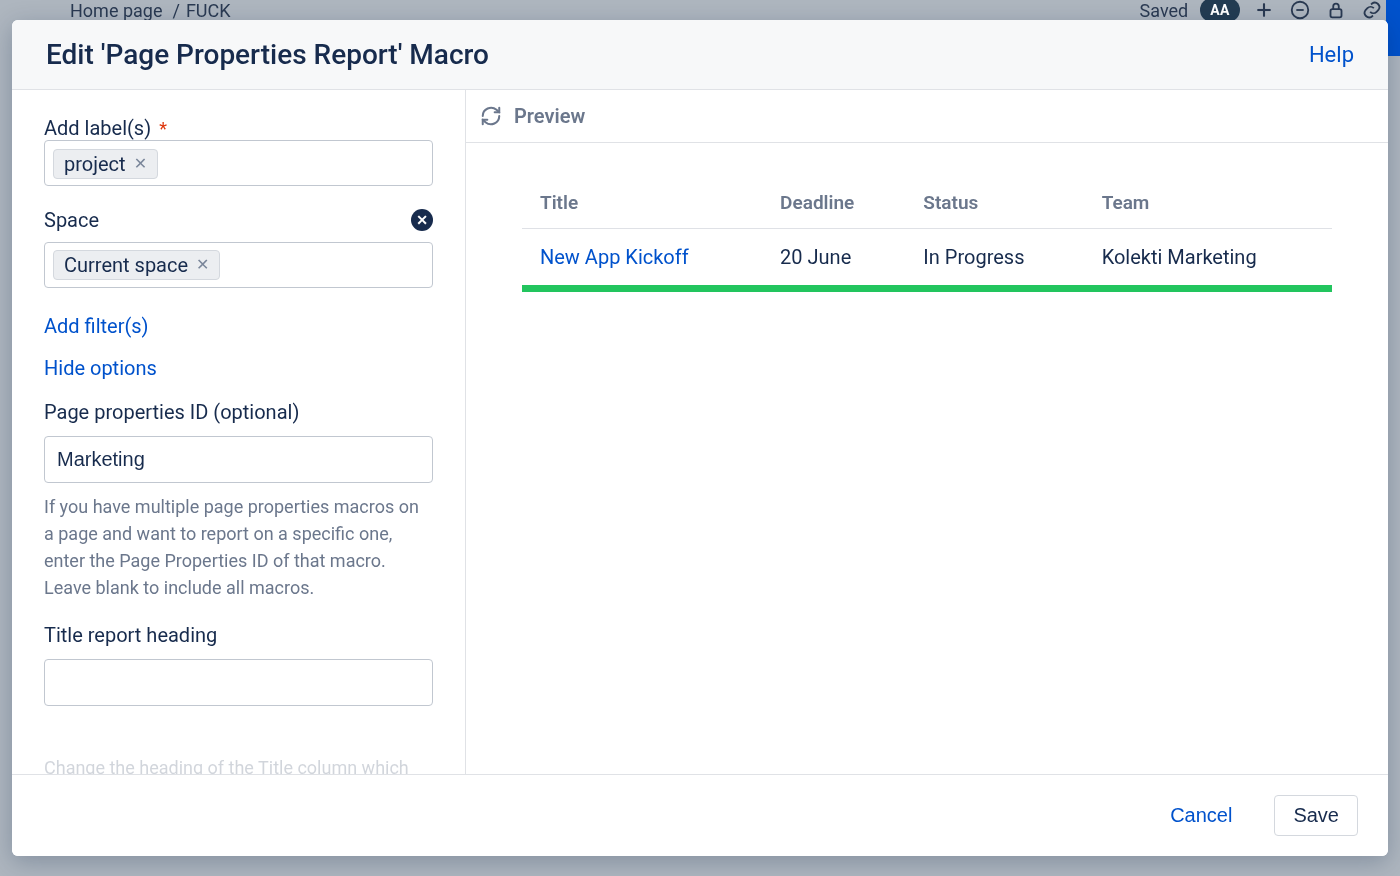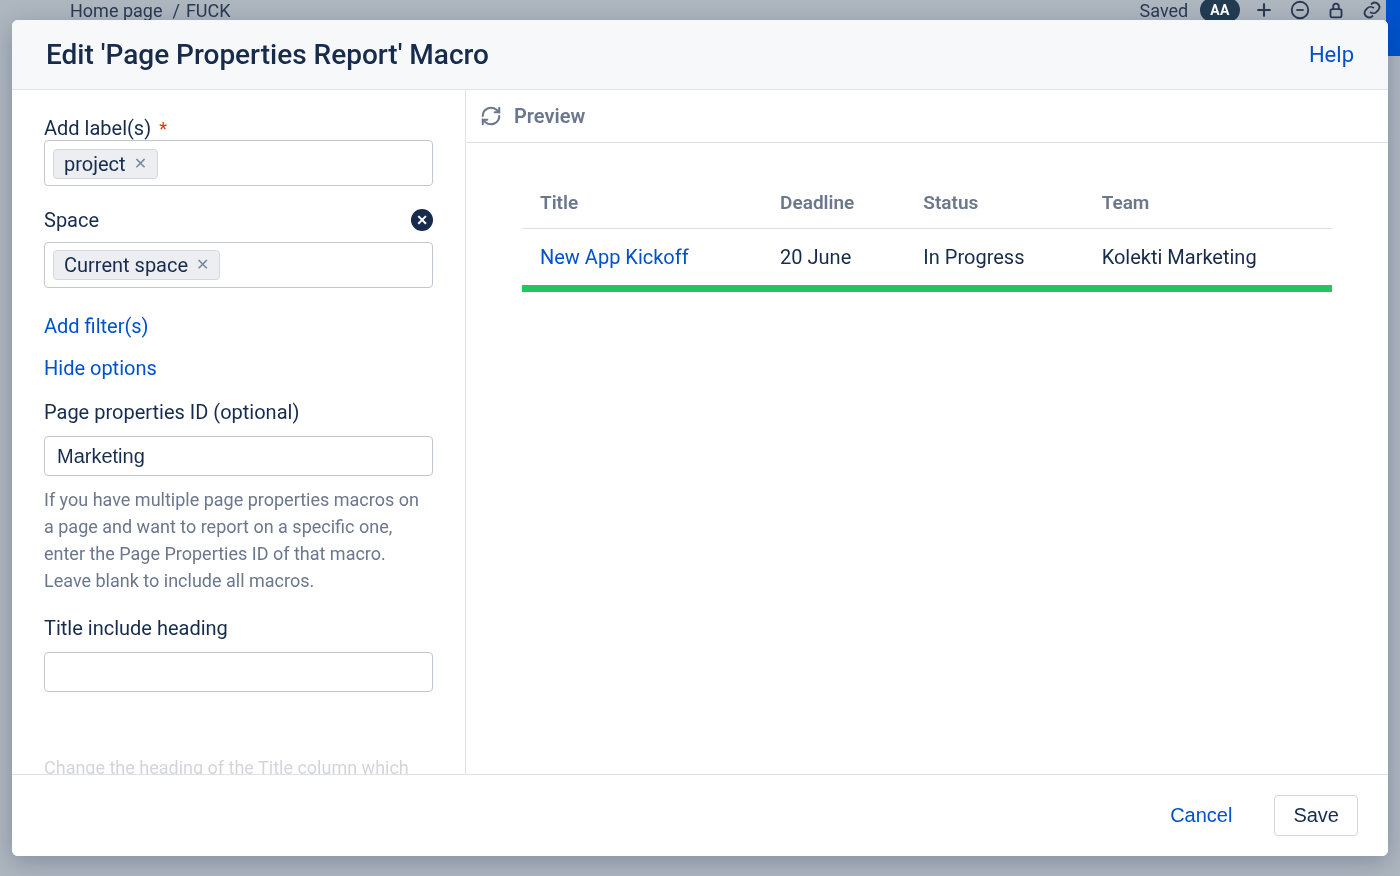--- a/index.html
+++ b/index.html
@@ -158,21 +158,21 @@
   .section-label {
     font-size: 20px;
     color: #172b4d;
     margin-top: 20px;
     margin-bottom: 12px;
   }
   .text-input {
     width: 100%;
     border: 1px solid #c1c7d0;
     border-radius: 4px;
-    height: 40px;
+    height: 47px;
     font-size: 20px;
     padding: 6px 12px;
     color: #172b4d;
     background: #fff;
   }
   .help-text {
     color: #6b778c;
     font-size: 18px;
     line-height: 1.5;
     margin-top: 10px;
@@ -297,21 +297,21 @@
         </span>
       </div>
 
       <div class="link-row">Add filter(s)</div>
       <div class="link-row" style="margin-top:18px">Hide options</div>
 
       <div class="section-label">Page properties ID (optional)</div>
       <input class="text-input" type="text" value="Marketing" style="">
       <div class="help-text">If you have multiple page properties macros on a page and want to report on a specific one, enter the Page Properties ID of that macro. Leave blank to include all macros.</div>
 
-      <div class="section-label" style="margin-top:22px">Title include heading</div>
+      <div class="section-label" style="margin-top:22px">Title report heading</div>
       <input class="text-input" type="text" value="" style="">
 
       <div class="bottom-fade-text">Change the heading of the Title column which</div>
     </div>
 
     <div class="right-pane">
       <div class="preview-hdr">
         <span class="refresh-icon">
           <svg width="22" height="22" viewBox="0 0 24 24" fill="none" stroke="#6b778c" stroke-width="2.2" stroke-linecap="round">
               <path d="M3 12a9 9 0 0 1 15-6.7L21 8"></path>

